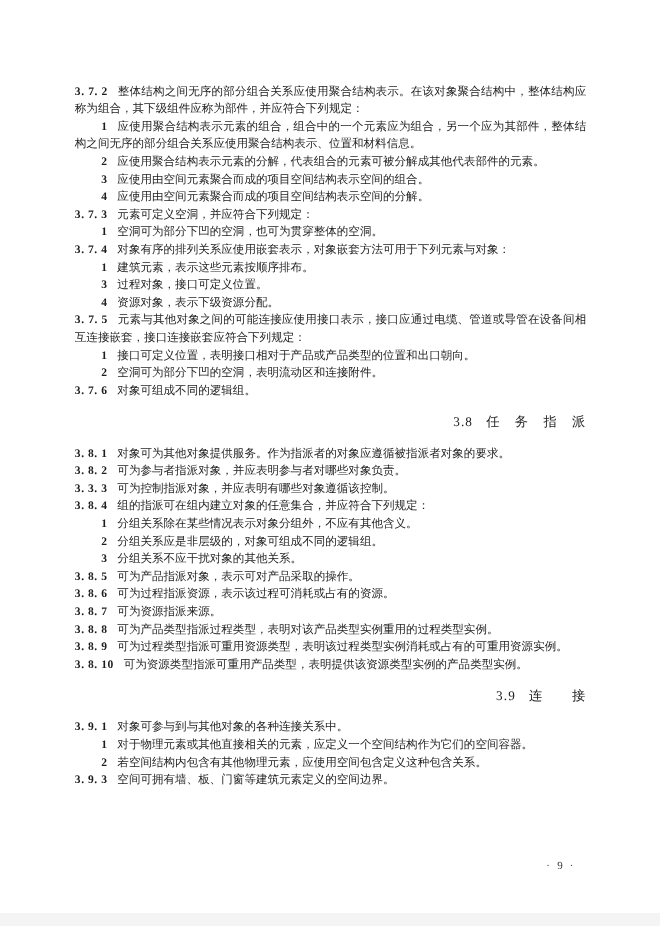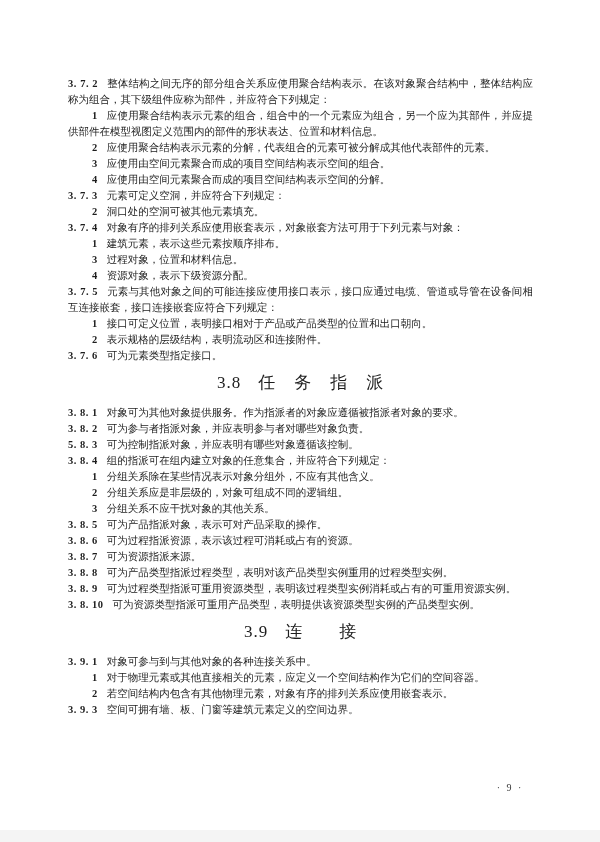--- a/index.html
+++ b/index.html
@@ -25,23 +25,23 @@
   }
   .content p { margin:0; }
   p.clause { text-indent:0; }
   p.item   { text-indent:24px; }
   .num {
     font-weight:bold;
     margin-right:0.85em;
     letter-spacing:0.5px;
   }
   p.heading {
-    text-align:center;
+    text-align:right;
     text-indent:0;
-    font-size:17px;
+    font-size:12px;
     line-height:20px;
     margin:9px 0 12px;
     letter-spacing:1px;
   }
   p.heading .num {
     font-weight:normal;
     margin-right:1em;
     letter-spacing:1px;
   }
   .footer {
@@ -54,48 +54,48 @@
     color:#3c3c3c;
     letter-spacing:2px;
   }
 </style>
 </head>
 <body>
 
 <div class="page">
   <div class="content" id="content">
       <p class="clause"><b class="num">3. 7. 2</b><span>整体结构之间无序的部分组合关系应使用聚合结构表示。在该对象聚合结构中，整体结构应称为组合，其下级组件应称为部件，并应符合下列规定：</span></p>
-      <p class="item"><b class="num">1</b><span>应使用聚合结构表示元素的组合，组合中的一个元素应为组合，另一个应为其部件，并应提供部件在模型视图定义范围内的部件的形状表达、位置和材料信息。</span></p>
+      <p class="item"><b class="num">1</b><span>应使用聚合结构表示元素的组合，组合中的一个元素应为组合，另一个应为其部件，整体结构之间无序的部分组合关系应使用聚合结构表示、位置和材料信息。</span></p>
       <p class="item"><b class="num">2</b><span>应使用聚合结构表示元素的分解，代表组合的元素可被分解成其他代表部件的元素。</span></p>
       <p class="item"><b class="num">3</b><span>应使用由空间元素聚合而成的项目空间结构表示空间的组合。</span></p>
       <p class="item"><b class="num">4</b><span>应使用由空间元素聚合而成的项目空间结构表示空间的分解。</span></p>
       <p class="clause"><b class="num">3. 7. 3</b><span>元素可定义空洞，并应符合下列规定：</span></p>
-      <p class="item"><b class="num">2</b><span>洞口处的空洞可被其他元素填充。</span></p>
+      <p class="item"><b class="num">1</b><span>空洞可为部分下凹的空洞，也可为贯穿整体的空洞。</span></p>
       <p class="clause"><b class="num">3. 7. 4</b><span>对象有序的排列关系应使用嵌套表示，对象嵌套方法可用于下列元素与对象：</span></p>
       <p class="item"><b class="num">1</b><span>建筑元素，表示这些元素按顺序排布。</span></p>
-      <p class="item"><b class="num">3</b><span>过程对象，位置和材料信息。</span></p>
+      <p class="item"><b class="num">3</b><span>过程对象，接口可定义位置。</span></p>
       <p class="item"><b class="num">4</b><span>资源对象，表示下级资源分配。</span></p>
       <p class="clause"><b class="num">3. 7. 5</b><span>元素与其他对象之间的可能连接应使用接口表示，接口应通过电缆、管道或导管在设备间相互连接嵌套，接口连接嵌套应符合下列规定：</span></p>
       <p class="item"><b class="num">1</b><span>接口可定义位置，表明接口相对于产品或产品类型的位置和出口朝向。</span></p>
-      <p class="item"><b class="num">2</b><span>表示规格的层级结构，表明流动区和连接附件。</span></p>
-      <p class="clause"><b class="num">3. 7. 6</b><span>可为元素类型指定接口。</span></p>
+      <p class="item"><b class="num">2</b><span>空洞可为部分下凹的空洞，表明流动区和连接附件。</span></p>
+      <p class="clause"><b class="num">3. 7. 6</b><span>对象可组成不同的逻辑组。</span></p>
       <p class="heading"><b class="num">3.8</b><span>任　务　指　派</span></p>
       <p class="clause"><b class="num">3. 8. 1</b><span>对象可为其他对象提供服务。作为指派者的对象应遵循被指派者对象的要求。</span></p>
       <p class="clause"><b class="num">3. 8. 2</b><span>可为参与者指派对象，并应表明参与者对哪些对象负责。</span></p>
-      <p class="clause"><b class="num">5. 8. 3</b><span>可为控制指派对象，并应表明有哪些对象遵循该控制。</span></p>
+      <p class="clause"><b class="num">3. 3. 3</b><span>可为控制指派对象，并应表明有哪些对象遵循该控制。</span></p>
       <p class="clause"><b class="num">3. 8. 4</b><span>组的指派可在组内建立对象的任意集合，并应符合下列规定：</span></p>
       <p class="item"><b class="num">1</b><span>分组关系除在某些情况表示对象分组外，不应有其他含义。</span></p>
       <p class="item"><b class="num">2</b><span>分组关系应是非层级的，对象可组成不同的逻辑组。</span></p>
       <p class="item"><b class="num">3</b><span>分组关系不应干扰对象的其他关系。</span></p>
       <p class="clause"><b class="num">3. 8. 5</b><span>可为产品指派对象，表示可对产品采取的操作。</span></p>
       <p class="clause"><b class="num">3. 8. 6</b><span>可为过程指派资源，表示该过程可消耗或占有的资源。</span></p>
       <p class="clause"><b class="num">3. 8. 7</b><span>可为资源指派来源。</span></p>
       <p class="clause"><b class="num">3. 8. 8</b><span>可为产品类型指派过程类型，表明对该产品类型实例重用的过程类型实例。</span></p>
       <p class="clause"><b class="num">3. 8. 9</b><span>可为过程类型指派可重用资源类型，表明该过程类型实例消耗或占有的可重用资源实例。</span></p>
       <p class="clause"><b class="num">3. 8. 10</b><span>可为资源类型指派可重用产品类型，表明提供该资源类型实例的产品类型实例。</span></p>
       <p class="heading"><b class="num">3.9</b><span>连　　接</span></p>
       <p class="clause"><b class="num">3. 9. 1</b><span>对象可参与到与其他对象的各种连接关系中。</span></p>
       <p class="item"><b class="num">1</b><span>对于物理元素或其他直接相关的元素，应定义一个空间结构作为它们的空间容器。</span></p>
-      <p class="item"><b class="num">2</b><span>若空间结构内包含有其他物理元素，对象有序的排列关系应使用嵌套表示。</span></p>
+      <p class="item"><b class="num">2</b><span>若空间结构内包含有其他物理元素，应使用空间包含定义这种包含关系。</span></p>
       <p class="clause"><b class="num">3. 9. 3</b><span>空间可拥有墙、板、门窗等建筑元素定义的空间边界。</span></p>
     </div>
   <div class="footer">· 9 ·</div>
 </div>
 
 </body></html>

